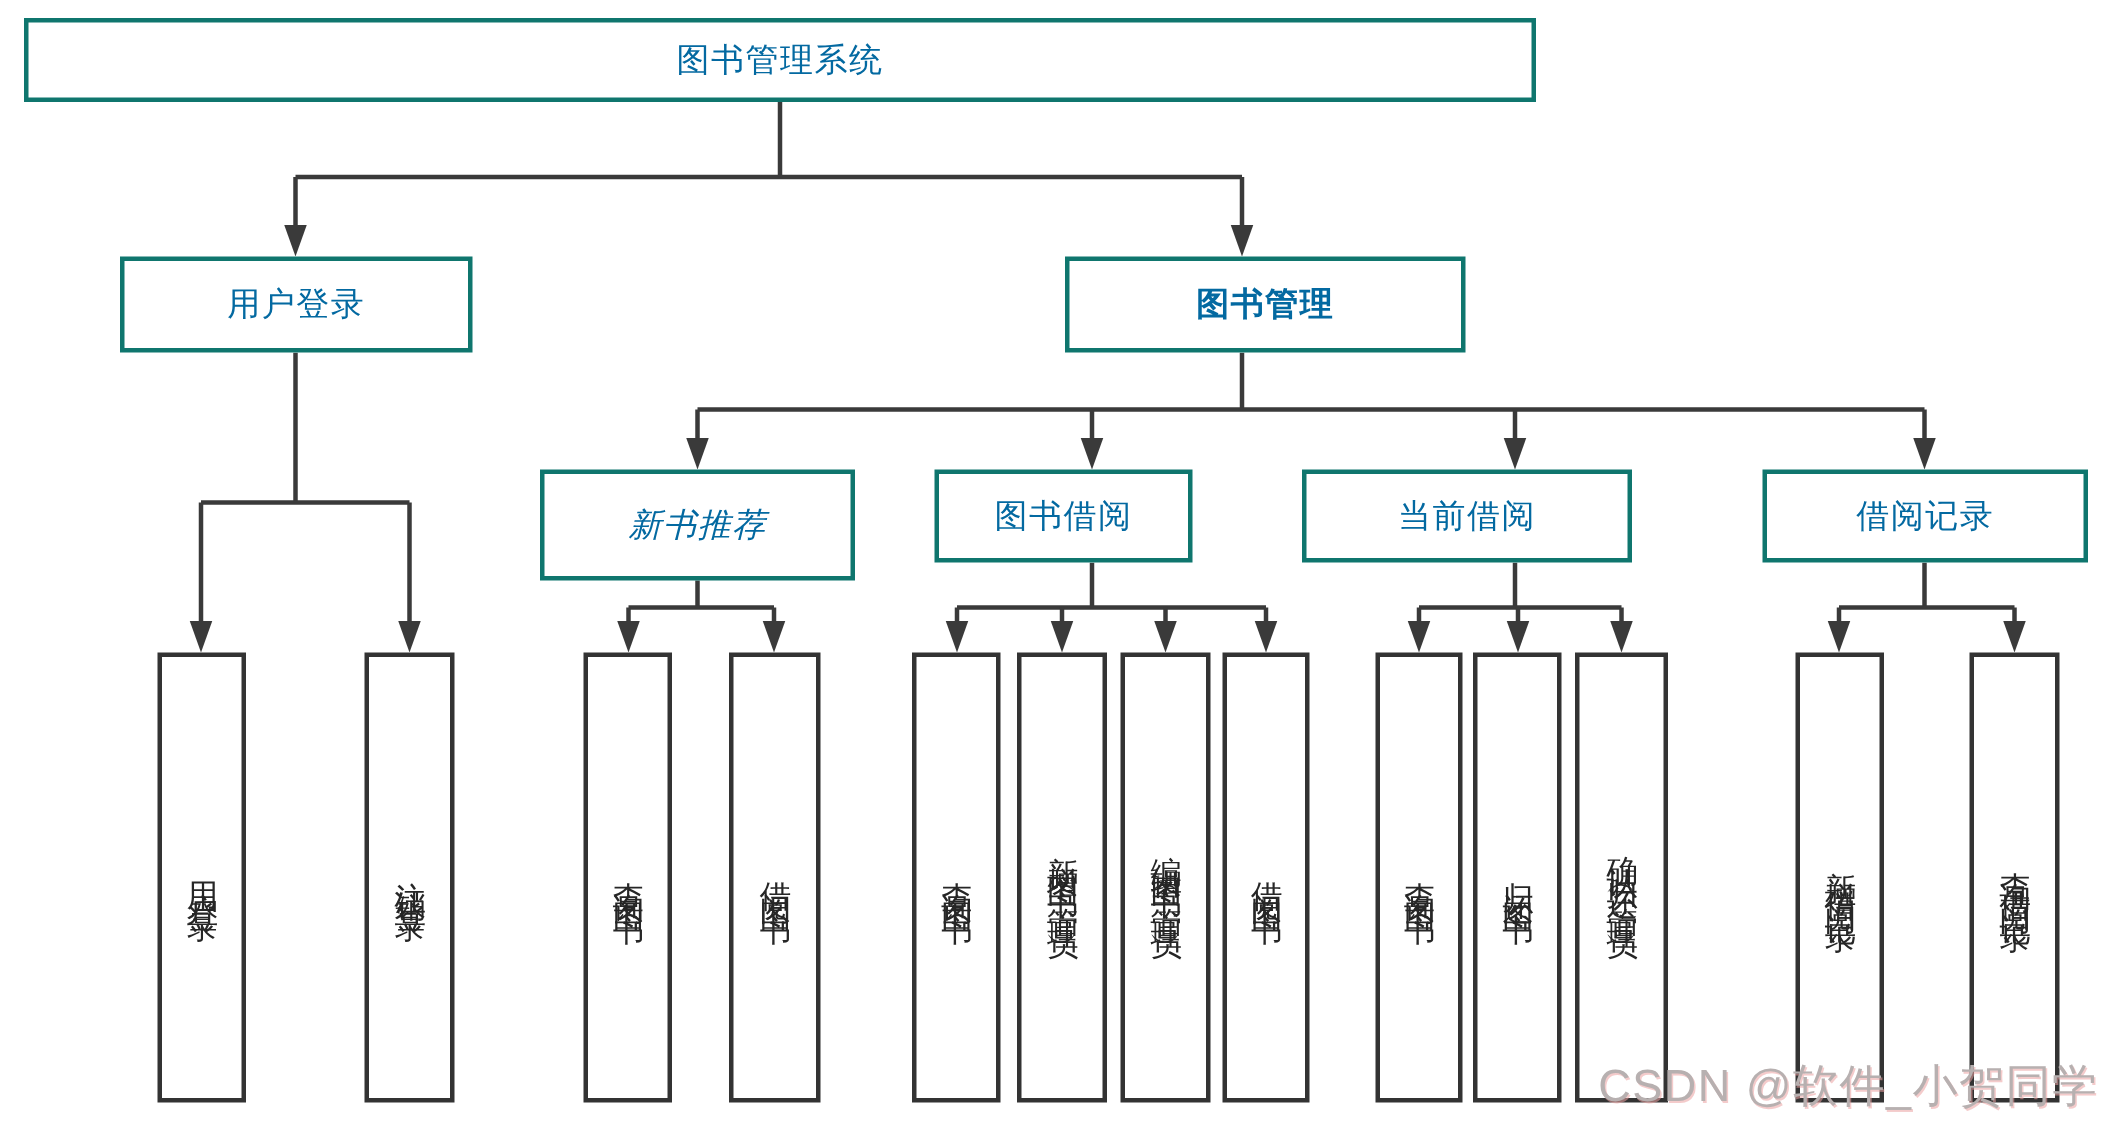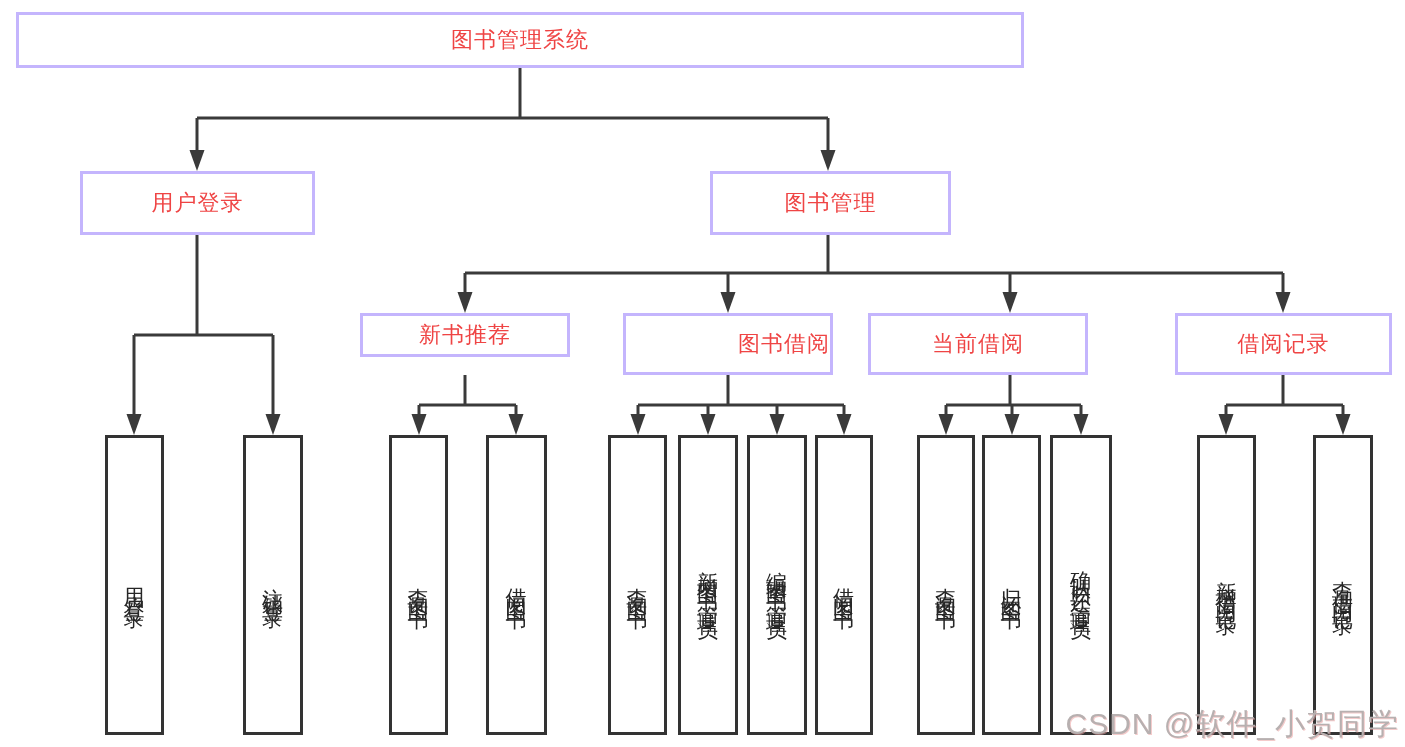--- a/index.html
+++ b/index.html
@@ -7,24 +7,24 @@
     position:relative;
     width:1405px;height:747px;
     background:#ffffff;
     font-family:"Liberation Sans","DejaVu Sans",sans-serif;
     overflow:hidden;
   }
   #wires{position:absolute;left:0;top:0;z-index:1;}
   .hbox{
     position:absolute;
     box-sizing:border-box;
-    border:3px solid #c4b5fd;
+    border:3px solid #0f766e;
     background:#ffffff;
     display:flex;align-items:center;justify-content:center;
-    font-size:22px;color:#ef4444;
+    font-size:22px;color:#0369a1;
     letter-spacing:1px;
     z-index:2;
   }
   .vbox{
     position:absolute;
     box-sizing:border-box;
     border:3px solid #333333;
     background:#ffffff;
     display:flex;align-items:center;justify-content:center;
     z-index:2;
@@ -107,28 +107,28 @@
       <polygon points="1343,435 1335.5,414 1350.5,414" fill="#3a3a3a"></polygon>
     </svg>
 
   <div class="hbox" style="left:16px;top:12px;width:1008px;height:56px;">
     <span>图书管理系统</span>
   </div>
 
   <div class="hbox" style="left:80px;top:171px;width:235px;height:64px;">
     <span>用户登录</span>
   </div>
-  <div class="hbox" style="left:710px;top:171px;width:241px;height:64px;">
+  <div class="hbox" style="left:710px;top:171px;width:267px;height:64px;font-weight:bold;">
     <span>图书管理</span>
   </div>
 
-  <div class="hbox" style="left:360px;top:313px;width:210px;height:44px;">
+  <div class="hbox" style="left:360px;top:313px;width:210px;height:74px;font-style:italic;">
     <span>新书推荐</span>
   </div>
-  <div class="hbox" style="left:623px;top:313px;width:210px;height:62px;justify-content:flex-end;">
+  <div class="hbox" style="left:623px;top:313px;width:172px;height:62px;">
     <span>图书借阅</span>
   </div>
   <div class="hbox" style="left:868px;top:313px;width:220px;height:62px;">
     <span>当前借阅</span>
   </div>
   <div class="hbox" style="left:1175px;top:313px;width:217px;height:62px;">
     <span>借阅记录</span>
   </div>
 
   <div class="vbox" style="left:105px;top:435px;width:59px;height:300px;">

